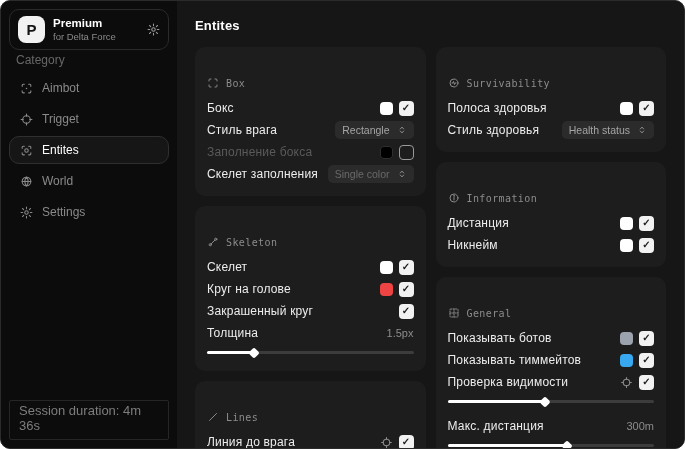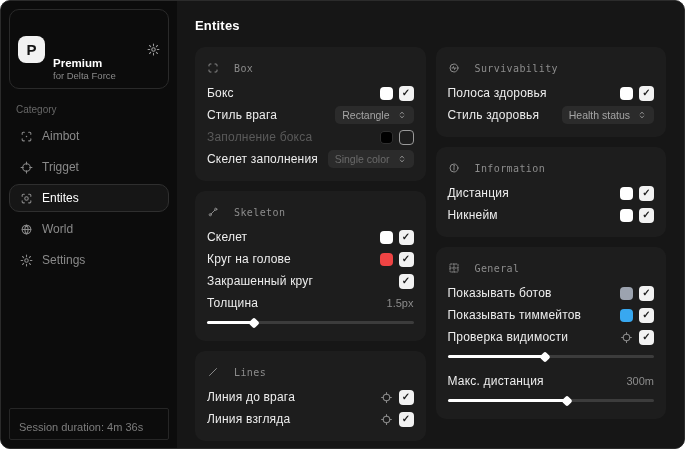--- a/index.html
+++ b/index.html
@@ -7,40 +7,40 @@
   .app {
     width:685px; height:449px; display:flex; overflow:hidden;
     background:#151515; border:1px solid #2b2b2b; border-radius:10px;
   }
   
   .sidebar { width:176px; background:#0c0c0c; padding:8px; display:flex; flex-direction:column; flex-shrink:0; }
   .brand { border:1px solid #2a2a2a; border-radius:10px; padding:6px 8px; display:flex; align-items:center; gap:8px; }
   .brand-logo { width:27px; height:27px; background:#f2f2f2; border-radius:8px; color:#141414;
     font-weight:bold; font-size:15px; display:flex; align-items:center; justify-content:center; }
   .brand-text { display:flex; flex-direction:column; line-height:1.25; }
-  .brand-title { color:#fff; font-size:11.5px; font-weight:bold;margin-top:40px; }
+  .brand-title { color:#fff; font-size:11.5px; font-weight:bold; }
   .brand-sub { color:#8a8a8a; font-size:9.5px; }
   .brand-gear { margin-left:auto; color:#9a9a9a; display:flex; }
-  .cat-label { color:#676767; font-size:10px; margin:15px 7px 7px; }
+  .cat-label { color:#676767; font-size:12px; margin:3px 7px 7px; }
   .nav { display:flex; flex-direction:column; gap:3px; }
   .nav-item { display:flex; align-items:center; gap:9px; height:28px; padding:0 10px;
     color:#8a8a8a; font-size:12px; border:1px solid transparent; border-radius:10px; cursor:pointer; }
   .nav-item.active { color:#fff; border-color:#2f2f2f; background:#161616; }
   .nav-item svg { flex-shrink:0; }
   .spacer { flex:1; }
-  .session { border:1px solid #262626; border-radius:2px; height:32px; padding:6px 9px;
-    display:flex; align-items:flex-end; color:#7d7d7d; font-size:11px; }
+  .session { border:1px solid #262626; border-radius:2px; height:40px; padding:6px 9px;
+    display:flex; align-items:flex-end; color:#7d7d7d; font-size:13px; }
   
   .main { flex:1; background:#161616; padding:13px 18px 10px; overflow:hidden; }
   .page-title { color:#fff; font-size:13px; font-weight:bold; margin:4px 0 14px; letter-spacing:.2px; }
   .cols { display:grid; grid-template-columns:1fr 1fr; gap:10px; align-items:start; }
   .col { display:flex; flex-direction:column; gap:10px; }
   .card { background:#1d1d1d; border-radius:10px; padding:9px 12px 11px; }
-  .card-h { display:flex; align-items:center; gap:15px; color:#8c8c8c;
-    font-family:"DejaVu Sans Mono", monospace; font-size:10px; letter-spacing:.4px; margin:6px 0 8px; }
+  .card-h { display:flex; align-items:center; gap:7px; color:#8c8c8c;
+    font-family:"DejaVu Sans Mono", monospace; font-size:10px; letter-spacing:.4px; margin:21px 0 8px; }
   .row { display:flex; align-items:center; justify-content:space-between; min-height:22px; }
   .lbl { color:#ededed; font-size:12px; font-weight:400; letter-spacing:.2px; }
   .lbl.dis { color:#5a5a5a; }
   .ctrls { display:flex; align-items:center; gap:6px; }
   .swatch { width:13px; height:13px; border-radius:4px; display:inline-block; }
   .swatch.dark { box-shadow: inset 0 0 0 1px #2e2e2e; }
   .cb { width:15px; height:15px; border-radius:4px; background:#f2f2f2; display:flex;
     align-items:center; justify-content:center; cursor:pointer; }
   .cb::after { content:"✓"; color:#1b1b1b; font-size:10px; font-weight:bold; line-height:1; }
   .cb.off { background:transparent; border:1.5px solid #9a9a9a; }

